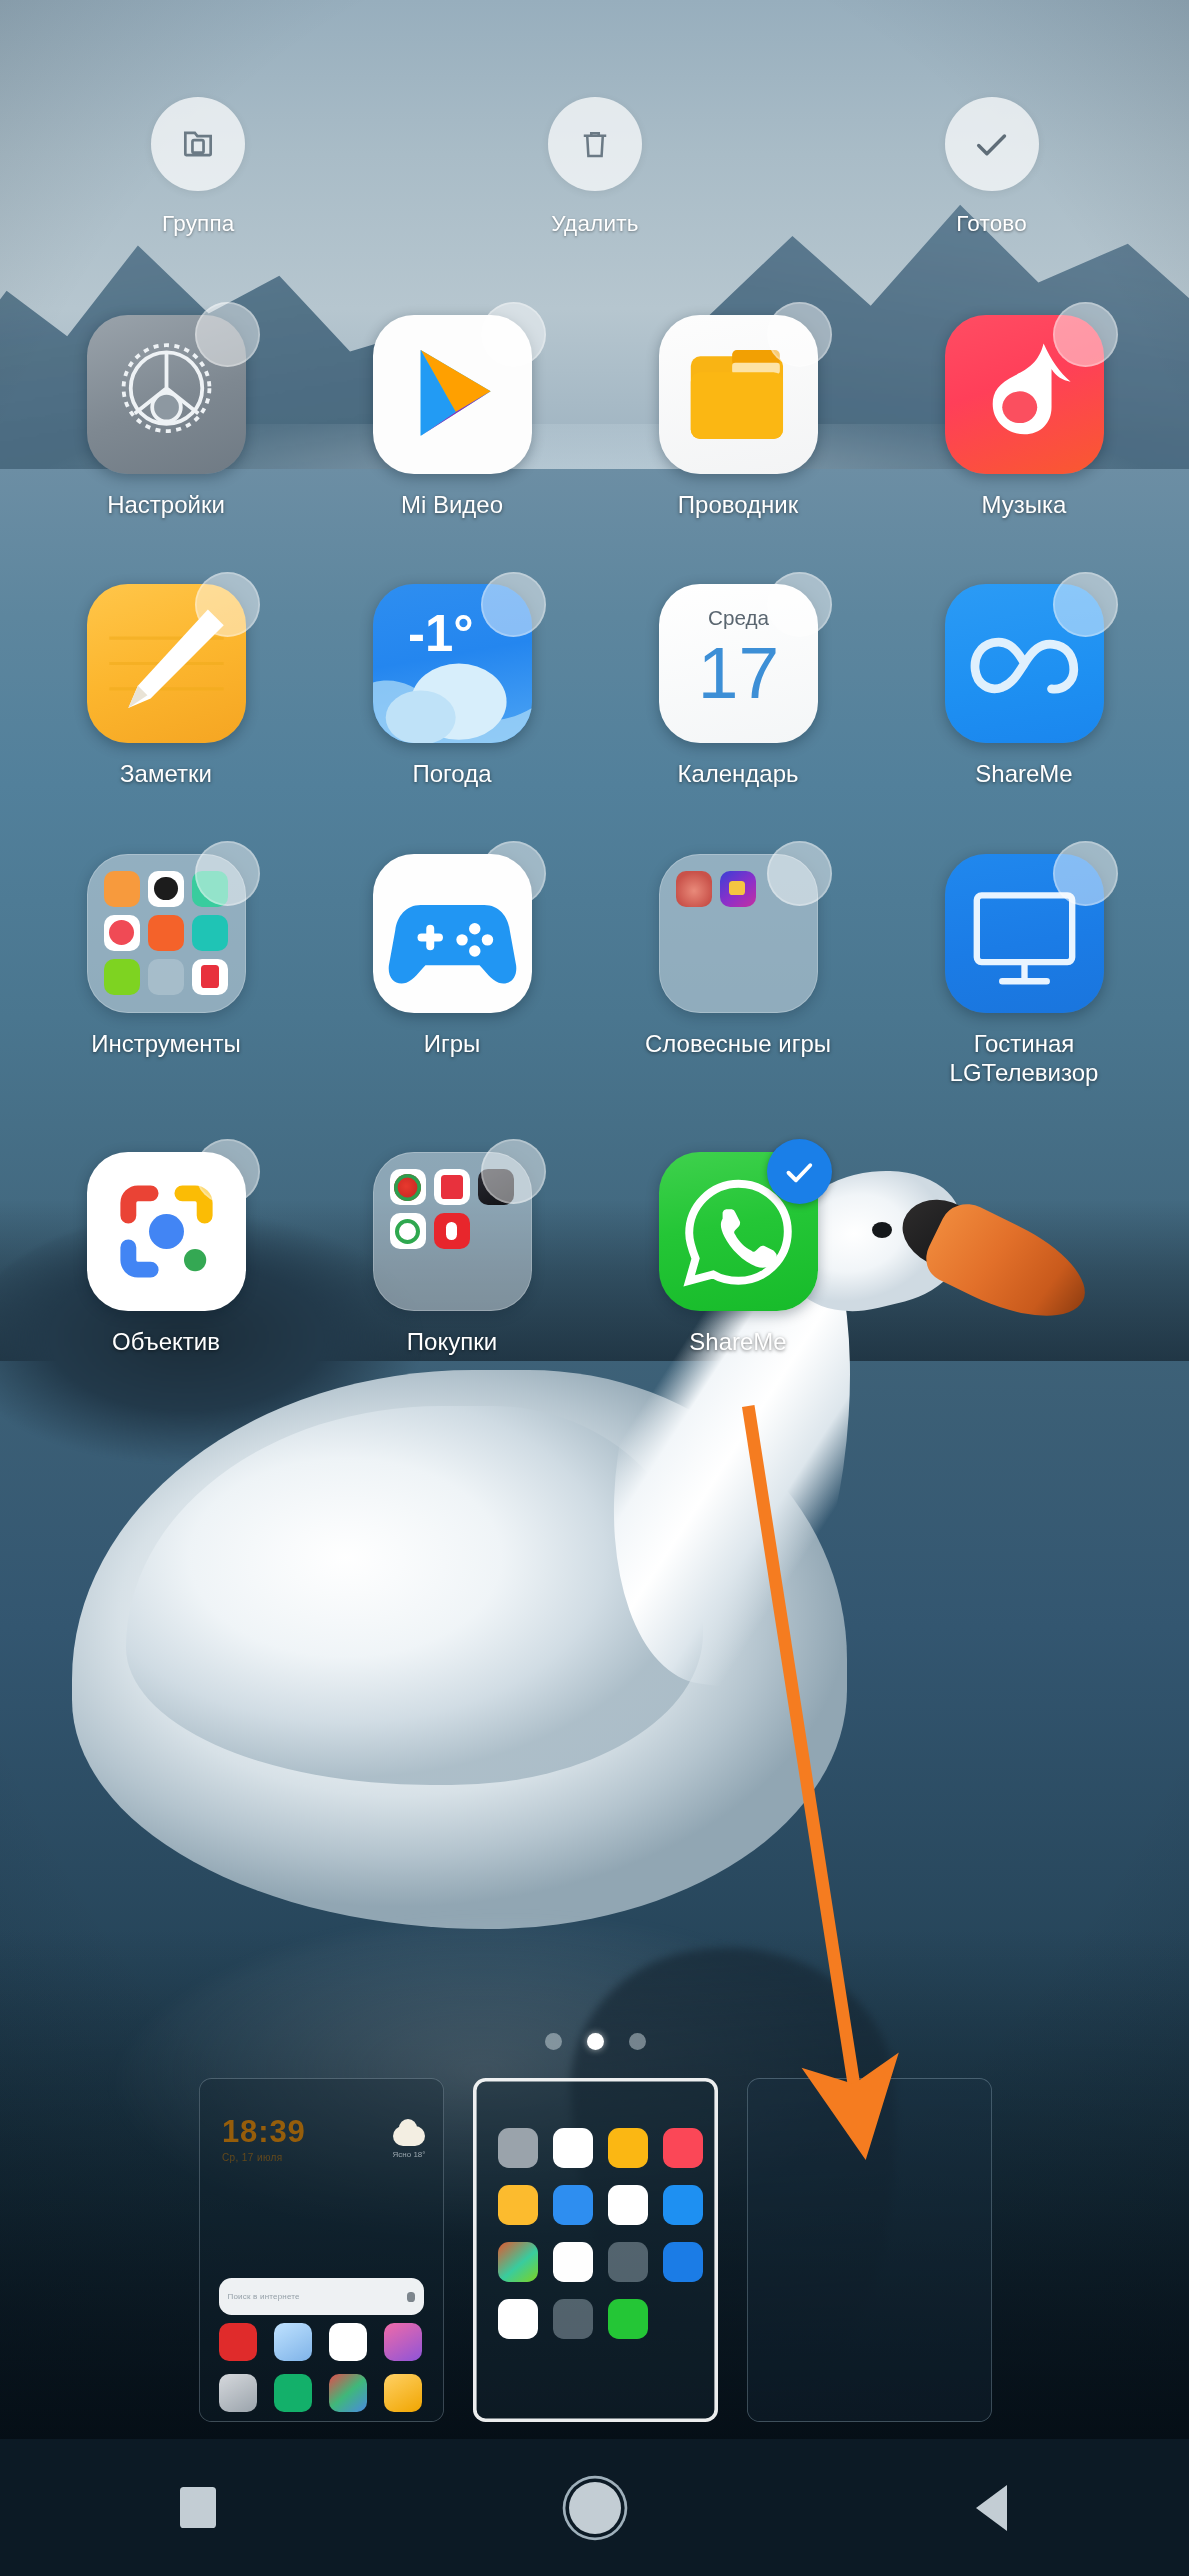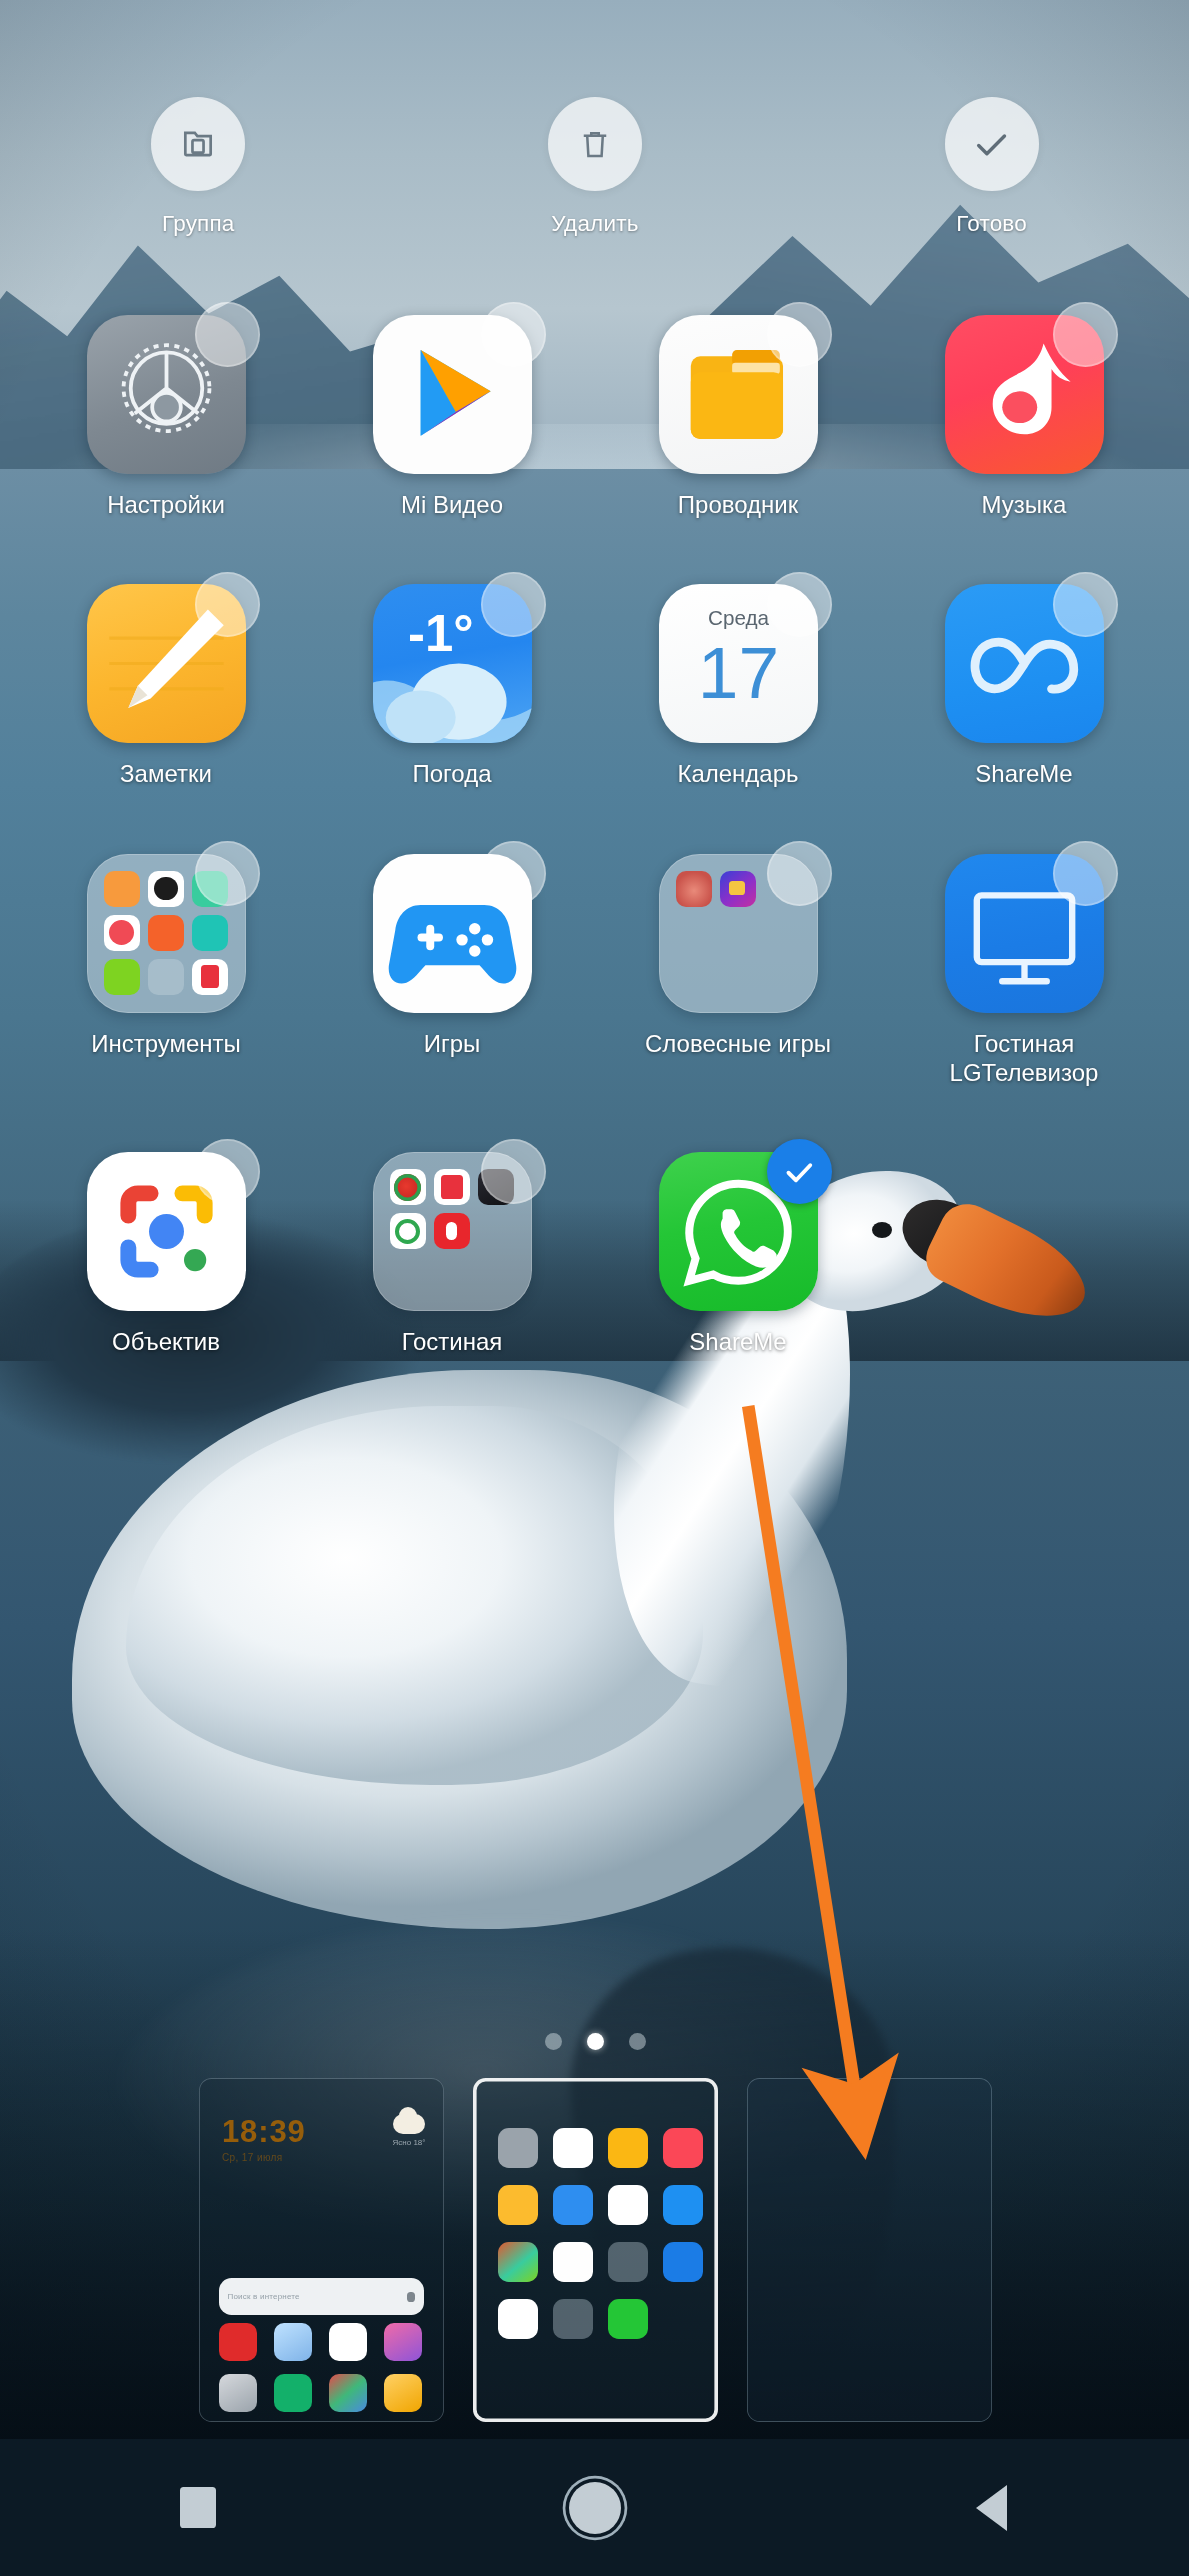--- a/index.html
+++ b/index.html
@@ -216,21 +216,21 @@
     background:rgba(18,34,46,.34);
     box-shadow:inset 0 0 0 0.9px rgba(185,205,218,.30);
     position:relative; overflow:hidden;
   }
   .thumb.sel{ box-shadow:inset 0 0 0 3.6px rgba(255,255,255,.92); background:rgba(22,40,52,.42); }
   .thumb.empty{ background:rgba(28,52,68,.26); box-shadow:inset 0 0 0 0.9px rgba(160,185,200,.35); }
 
   .t-clock{ position:absolute; left:23.4px; top:38px; color:#a16207; }
   .t-clock .hhmm{ font-size:31px; letter-spacing:0.9px; line-height:1; font-weight:bold; opacity:.92;}
   .t-clock .sub{ font-size:10px; opacity:.55; margin-top:4.5px; letter-spacing:0.4px;}
-  .t-wx{ position:absolute; right:18px; top:36px; display:flex;flex-direction:column;align-items:center;gap:3.6px;}
+  .t-wx{ position:absolute; right:18px; top:48px; display:flex;flex-direction:column;align-items:center;gap:3.6px;}
   .t-wx .cloud{ width:32px;height:20px;border-radius:10px;background:#f3eee2; position:relative;}
   .t-wx .cloud:before{content:"";position:absolute;left:6.3px;top:-7.2px;width:18px;height:18px;border-radius:50%;background:#f3eee2;}
   .t-wx .wtext{ font-size:8px;color:#cdd6dc;opacity:.7;}
   .t-search{
     position:absolute; left:20px; right:20px; top:200px; height:37px;
     background:#eef1f3; border-radius:12.6px;
     display:flex;align-items:center;justify-content:space-between;padding:0 9px;
   }
   .t-search .ph{ font-size:8px;color:#95a0a8; letter-spacing:0.2px;}
   .t-search .mic{ width:7.2px;height:10px;border-radius:3.6px;background:#7d868d;}
@@ -528,21 +528,21 @@
         <div class="mini" style="background:linear-gradient(150deg,#2b2b33,#0f1014)"></div>
         <div class="mini" style="background:#fff;display:flex;align-items:center;justify-content:center">
           <div style="width:25px;height:25px;border-radius:50%;border:4.5px solid #2fa84f"></div>
         </div>
         <div class="mini" style="background:#e8262c;display:flex;align-items:center;justify-content:center">
           <div style="width:10.8px;height:18px;border-radius:5.4px;background:#fff"></div>
         </div>
       </div>
       <div class="sel-dot"></div>
     </div>
-    <div class="caption">Гостиная</div>
+    <div class="caption">Покупки</div>
   </div>
 
   <div class="cell">
     <div class="iconwrap">
       <div class="icon ic-wa">
         <svg width="159" height="159" viewBox="0 0 100 100" fill="none">
           <path d="M50 20c-17 0-31 14-31 31 0 6 2 11 4 16l-4 14 15-4c5 3 10 4 16 4 17 0 31-14 31-31S67 20 50 20z" stroke="#ffffff" stroke-width="5"></path>
           <path d="M40 38c1-2 2-2 3-2h2c1 0 2 0 3 2l3 6c0 1 0 2-1 3l-2 2c-1 1-1 2 0 3 2 4 6 8 10 10 1 1 2 1 3 0l2-2c1-1 2-1 3-1l6 3c1 1 2 2 2 3 0 3-2 6-5 7-2 1-5 1-8 0-8-3-16-11-20-19-2-4-3-8-1-11z" fill="#ffffff"></path>
         </svg>
       </div>

